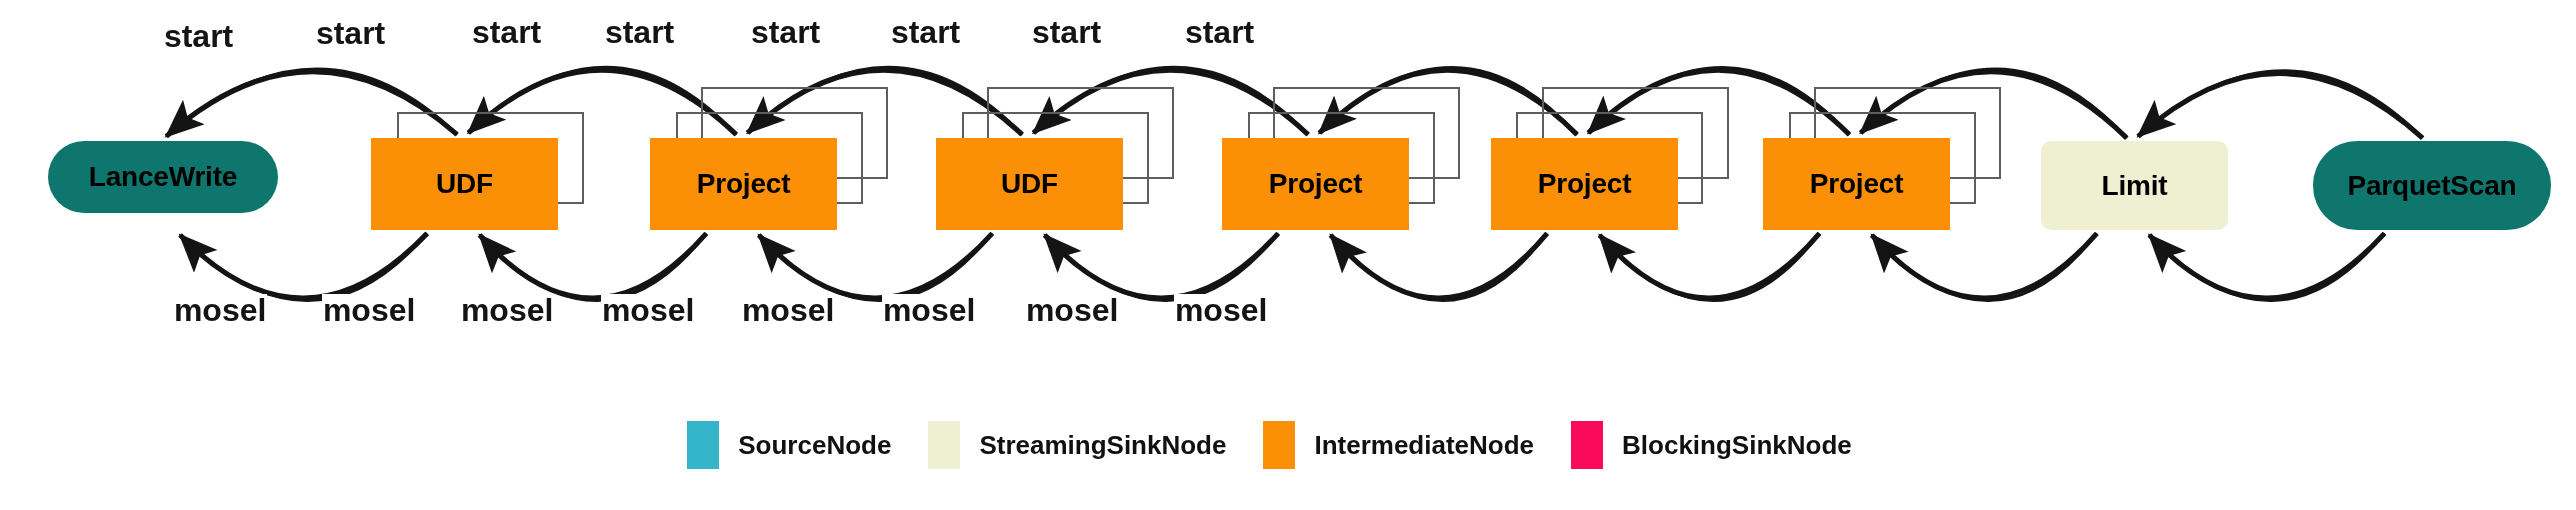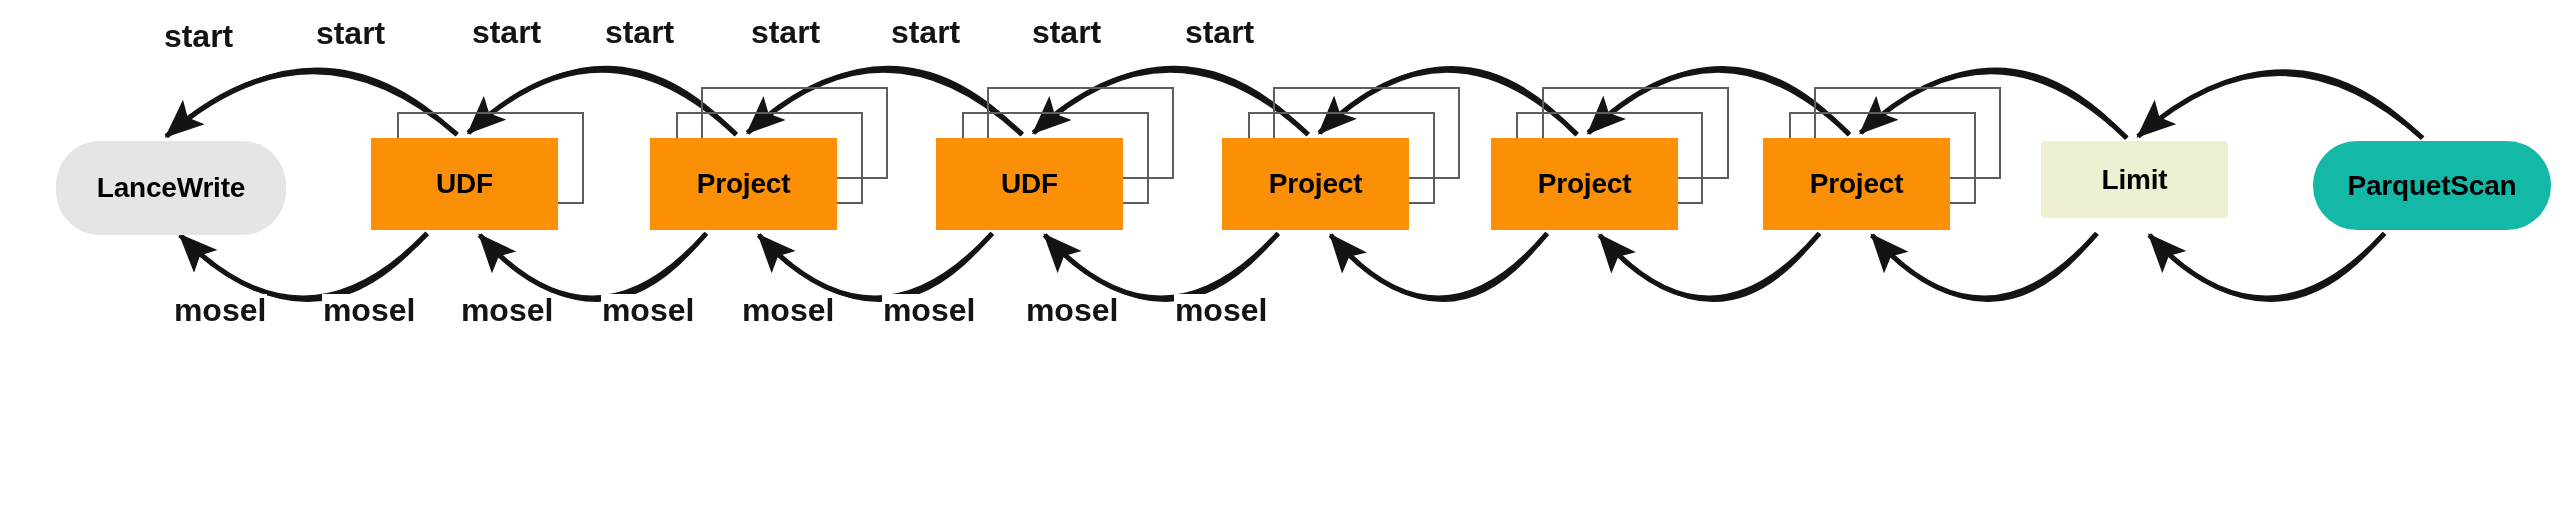--- a/index.html
+++ b/index.html
@@ -132,21 +132,21 @@
         <path d="M2138,274 Q2008.8,425 1879.6,276" stroke="#141414" stroke-width="6" fill="none" marker-end="url(#arrowhead)"></path>
         <path d="M2138,274 Q2018.8,431 1879.6,276" stroke="#141414" stroke-width="3.5" fill="none"></path>
         <path d="M2464,274 Q2331.8,425 2199.6,276" stroke="#141414" stroke-width="6" fill="none" marker-end="url(#arrowhead)"></path>
         <path d="M2464,274 Q2341.8,431 2199.6,276" stroke="#141414" stroke-width="3.5" fill="none"></path>
         <path d="M2802,274 Q2663.8,425 2525.6,276" stroke="#141414" stroke-width="6" fill="none" marker-end="url(#arrowhead)"></path>
         <path d="M2802,274 Q2673.8,431 2525.6,276" stroke="#141414" stroke-width="3.5" fill="none"></path>
       </g>
   </svg>
 
   <div id="nodes-layer">
-      <div class="node" style="left: 56px; top: 141px; width: 230px; height: 94px; background: #e5e5e5; border-radius: 44px;">
+      <div class="node" style="left: 48px; top: 141px; width: 230px; height: 72px; background: #0f766e; border-radius: 44px;">
         <span class="node-label">LanceWrite</span>
       </div>
       <div class="stack-outline" style="left: 397px; top: 112px; width: 187px; height: 92px; border-color: rgb(94, 94, 94); z-index: 2;"></div>
       <div class="node" style="left: 371px; top: 138px; width: 187px; height: 92px; background: rgb(251, 144, 7); border-radius: 0px;">
         <span class="node-label">UDF</span>
       </div>
       <div class="stack-outline" style="left: 701px; top: 87px; width: 187px; height: 92px; border-color: rgb(94, 94, 94); z-index: 2;"></div>
       <div class="stack-outline" style="left: 676px; top: 112px; width: 187px; height: 92px; border-color: rgb(94, 94, 94); z-index: 3;"></div>
       <div class="node" style="left: 650px; top: 138px; width: 187px; height: 92px; background: rgb(251, 144, 7); border-radius: 0px;">
         <span class="node-label">Project</span>
@@ -164,24 +164,24 @@
       <div class="stack-outline" style="left: 1542px; top: 87px; width: 187px; height: 92px; border-color: rgb(94, 94, 94); z-index: 2;"></div>
       <div class="stack-outline" style="left: 1516px; top: 112px; width: 187px; height: 92px; border-color: rgb(94, 94, 94); z-index: 3;"></div>
       <div class="node" style="left: 1491px; top: 138px; width: 187px; height: 92px; background: rgb(251, 144, 7); border-radius: 0px;">
         <span class="node-label">Project</span>
       </div>
       <div class="stack-outline" style="left: 1814px; top: 87px; width: 187px; height: 92px; border-color: rgb(94, 94, 94); z-index: 2;"></div>
       <div class="stack-outline" style="left: 1789px; top: 112px; width: 187px; height: 92px; border-color: rgb(94, 94, 94); z-index: 3;"></div>
       <div class="node" style="left: 1763px; top: 138px; width: 187px; height: 92px; background: rgb(251, 144, 7); border-radius: 0px;">
         <span class="node-label">Project</span>
       </div>
-      <div class="node" style="left: 2041px; top: 141px; width: 187px; height: 77px; background: rgb(239, 240, 209); border-radius: 4px;">
+      <div class="node" style="left: 2041px; top: 141px; width: 187px; height: 89px; background: rgb(239, 240, 209); border-radius: 10px;">
         <span class="node-label">Limit</span>
       </div>
-      <div class="node" style="left: 2313px; top: 141px; width: 238px; height: 89px; background: #14b8a6; border-radius: 44px;">
+      <div class="node" style="left: 2313px; top: 141px; width: 238px; height: 89px; background: #0f766e; border-radius: 44px;">
         <span class="node-label">ParquetScan</span>
       </div>
     </div>
 
   <div id="labels-layer">
       <div class="edge-label" style="left: 163px; top: 20.4px;">start</div>
       <div class="edge-label" style="left: 315px; top: 17px;">start</div>
       <div class="edge-label" style="left: 471px; top: 16px;">start</div>
       <div class="edge-label" style="left: 604px; top: 16px;">start</div>
       <div class="edge-label" style="left: 750px; top: 16px;">start</div>
@@ -191,15 +191,33 @@
       <div class="edge-label" style="left: 173px; top: 294px;">mosel</div>
       <div class="edge-label" style="left: 322px; top: 294px;">mosel</div>
       <div class="edge-label" style="left: 460px; top: 294px;">mosel</div>
       <div class="edge-label" style="left: 601px; top: 294px;">mosel</div>
       <div class="edge-label" style="left: 741px; top: 294px;">mosel</div>
       <div class="edge-label" style="left: 882px; top: 294px;">mosel</div>
       <div class="edge-label" style="left: 1025px; top: 294px;">mosel</div>
       <div class="edge-label" style="left: 1174px; top: 294px;">mosel</div>
     </div>
 
+  <div id="legend">
+      <div class="legend-entry">
+        <span class="legend-swatch" style="background: rgb(53, 181, 201);"></span>
+        <span class="legend-text">SourceNode</span>
+      </div>
+      <div class="legend-entry">
+        <span class="legend-swatch" style="background: rgb(239, 240, 209);"></span>
+        <span class="legend-text">StreamingSinkNode</span>
+      </div>
+      <div class="legend-entry">
+        <span class="legend-swatch" style="background: rgb(251, 144, 7);"></span>
+        <span class="legend-text">IntermediateNode</span>
+      </div>
+      <div class="legend-entry">
+        <span class="legend-swatch" style="background: rgb(250, 10, 90);"></span>
+        <span class="legend-text">BlockingSinkNode</span>
+      </div>
+    </div>
 
 </div>
 
 
 </body></html>

